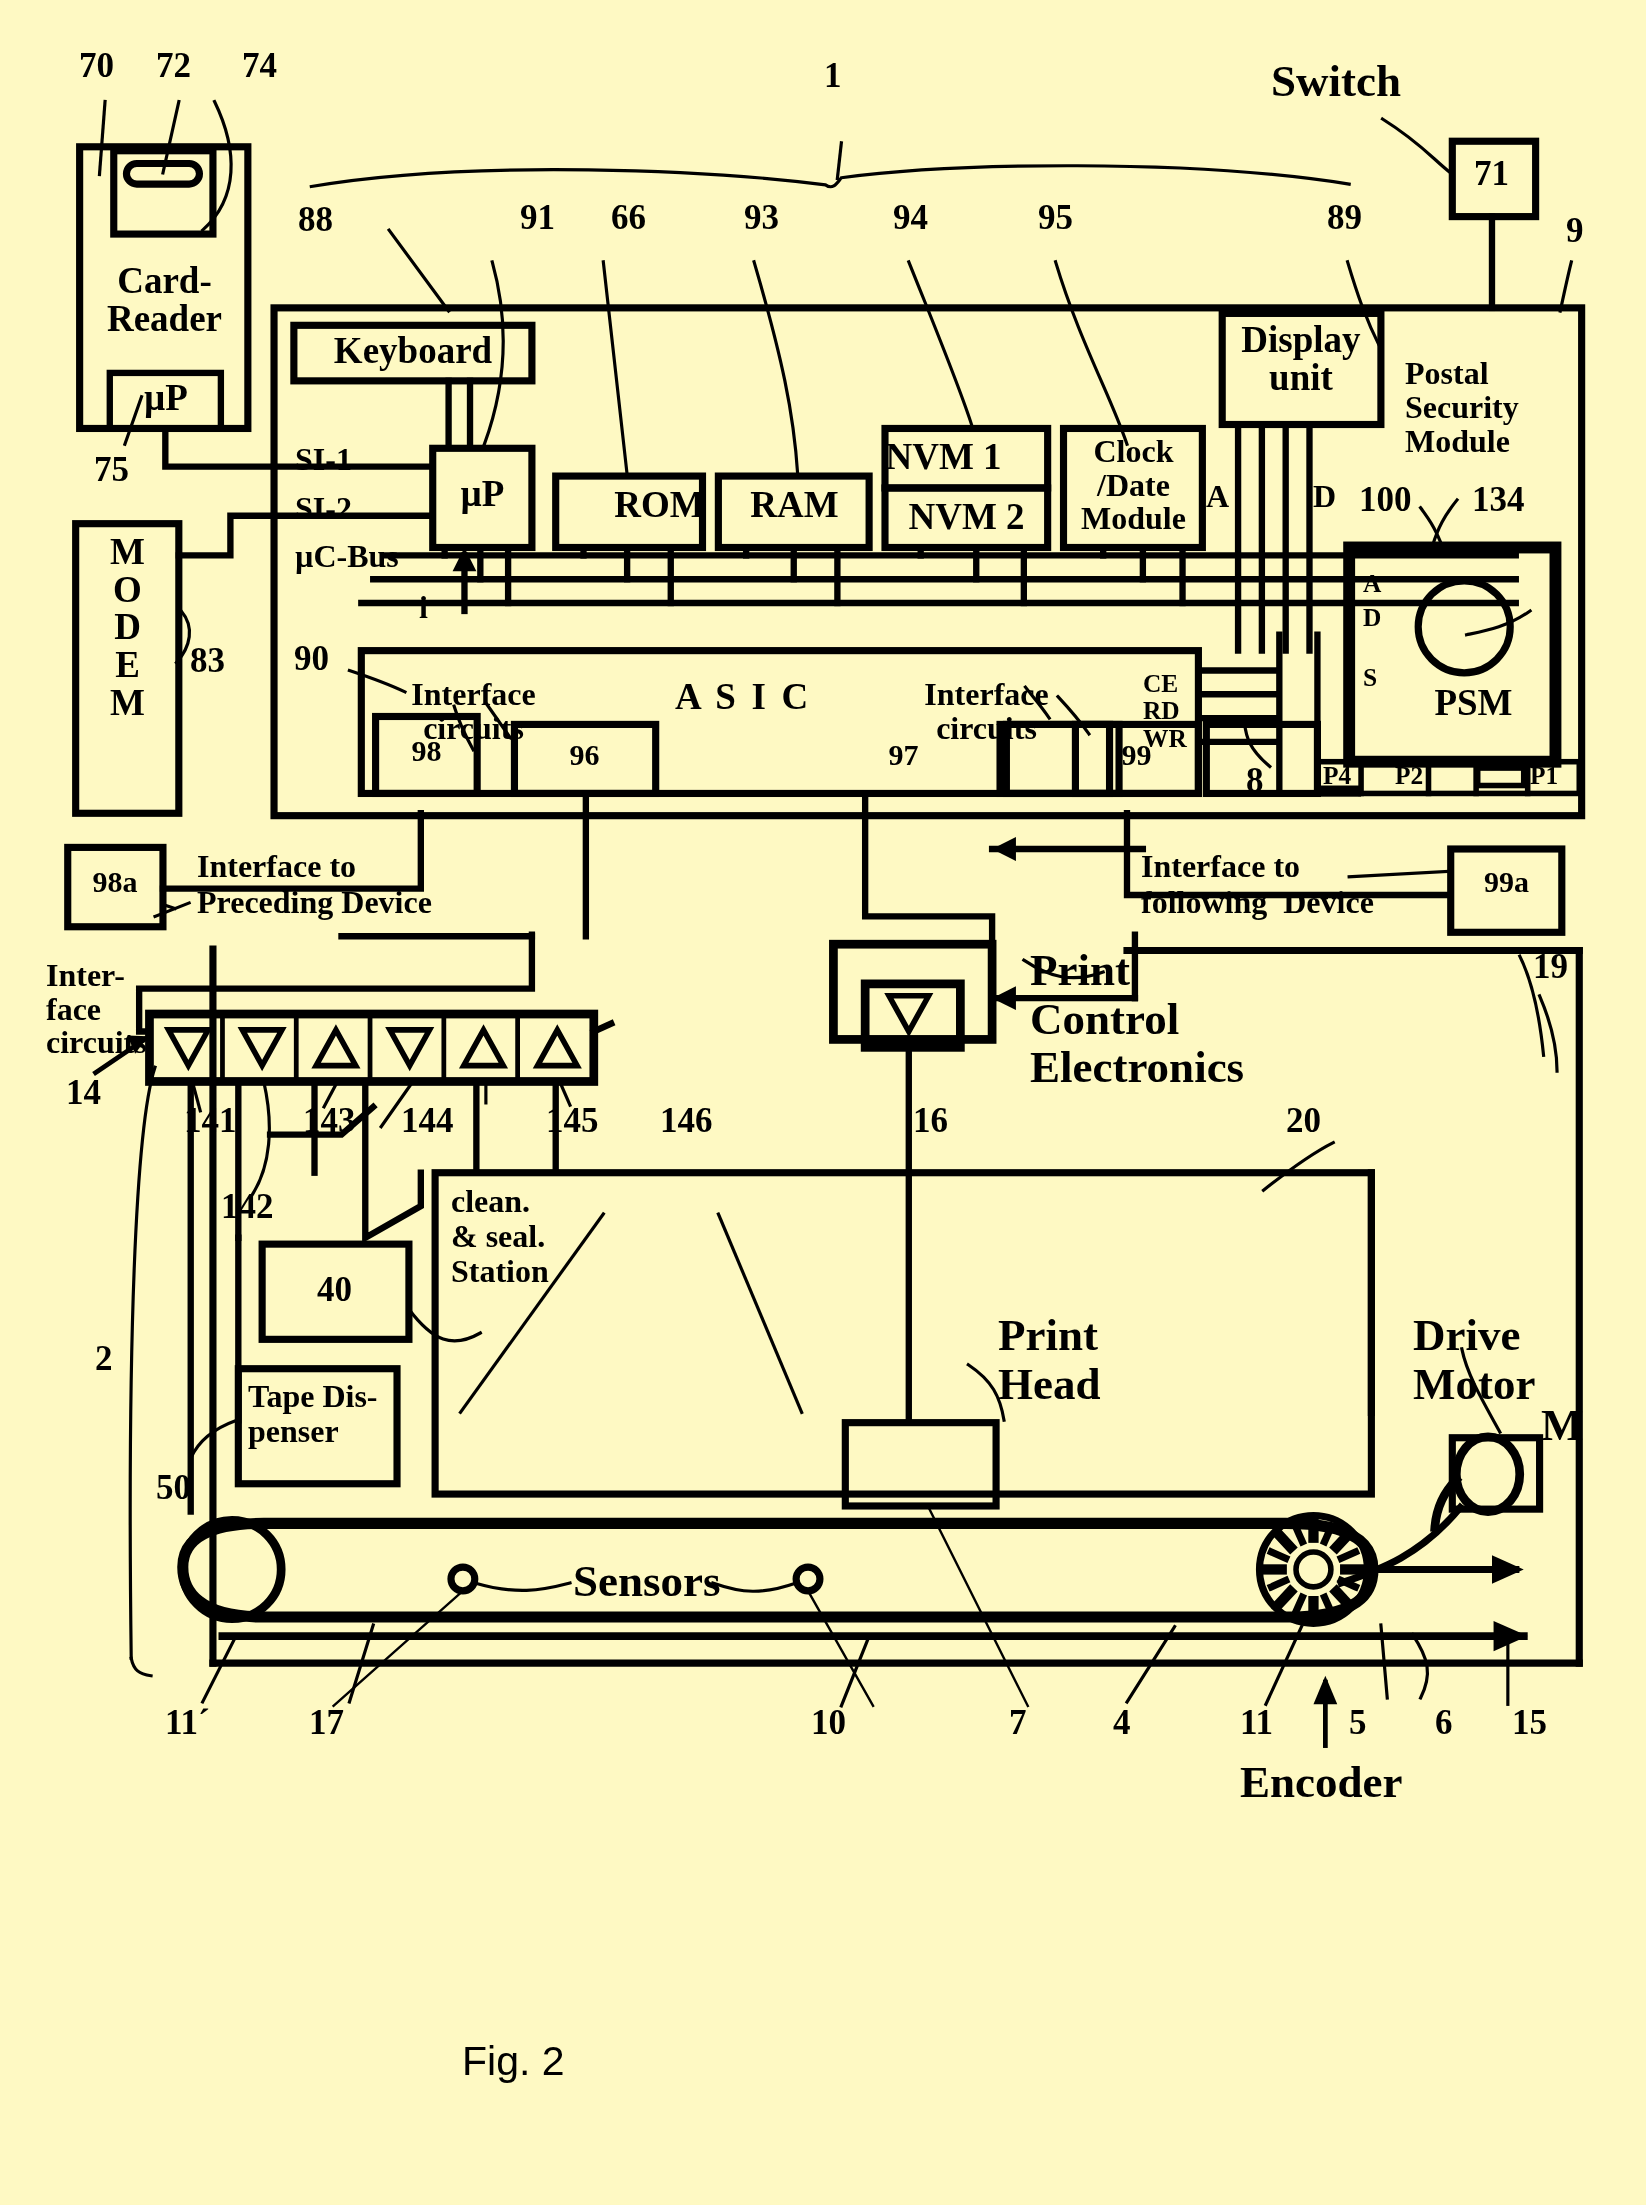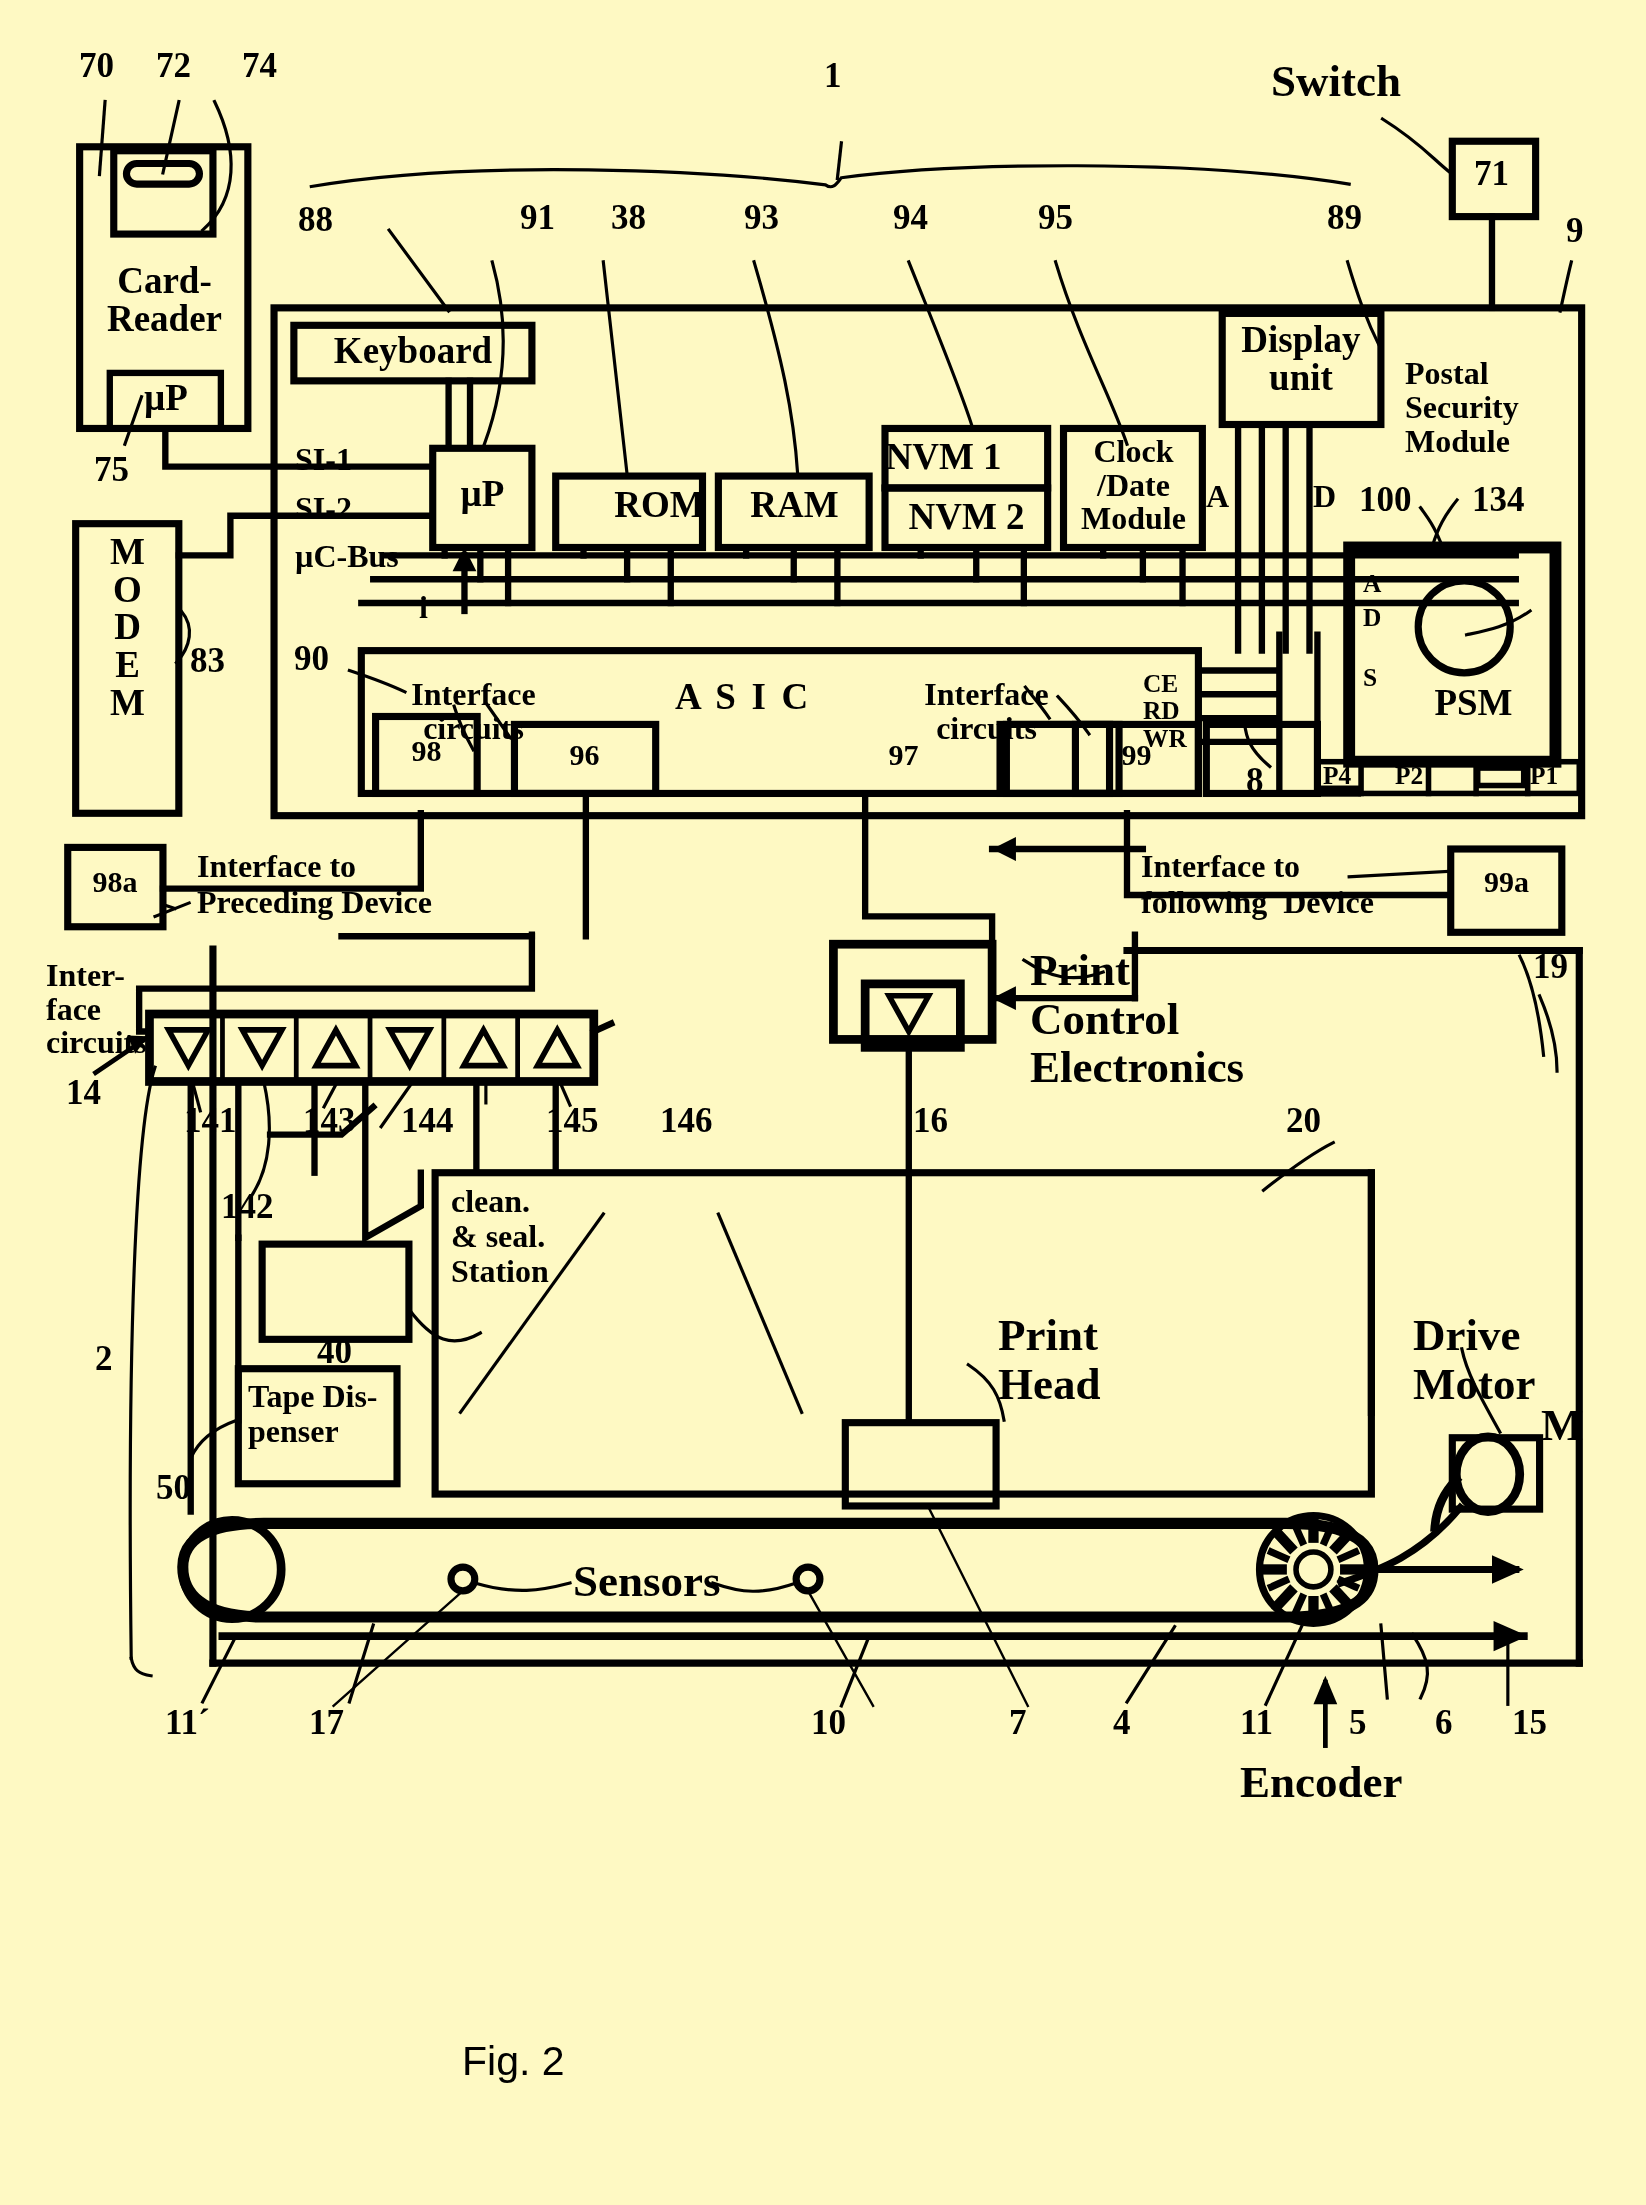--- a/index.html
+++ b/index.html
@@ -306,21 +306,21 @@
 <div class="lbl num" style="left:79px;top:48px;">70</div>
 <div class="lbl num" style="left:156px;top:48px;">72</div>
 <div class="lbl num" style="left:242px;top:48px;text-align:right;">74</div>
 <div class="lbl num" style="left:824px;top:58px;">1</div>
 <div class="lbl cap" style="left:1271px;top:59px;">Switch</div>
 <div class="lbl num" style="left:1474px;top:156px;">71</div>
 <div class="lbl num" style="left:1566px;top:213px;">9</div>
 
 <div class="lbl num" style="left:298px;top:202px;">88</div>
 <div class="lbl num" style="left:520px;top:200px;">91</div>
-<div class="lbl num" style="left:611px;top:200px;">38</div>
+<div class="lbl num" style="left:611px;top:200px;">66</div>
 <div class="lbl num" style="left:744px;top:200px;">93</div>
 <div class="lbl num" style="left:893px;top:200px;">94</div>
 <div class="lbl num" style="left:1038px;top:200px;">95</div>
 <div class="lbl num" style="left:1327px;top:200px;">89</div>
 
 <div class="lbl boxtxt ctr" style="left:87px;top:262px;width:155px;">Card-
 Reader</div>
 <div class="lbl boxtxt ctr" style="left:119px;top:379px;width:94px;">µP</div>
 <div class="lbl num" style="left:94px;top:452px;">75</div>
 
@@ -404,21 +404,21 @@
 Control
 Electronics</div>
 <div class="lbl num" style="left:913px;top:1103px;">16</div>
 <div class="lbl num" style="left:1286px;top:1103px;">20</div>
 <div class="lbl num" style="left:1533px;top:949px;">19</div>
 <div class="lbl num" style="left:95px;top:1341px;">2</div>
 
 <div class="lbl boxtxt-sm" style="left:451px;top:1184px;line-height:1.1;">clean.
 &amp; seal.
 Station</div>
-<div class="lbl num ctr" style="left:263px;top:1334px;width:143px;">40</div>
+<div class="lbl num ctr" style="left:263px;top:1272px;width:143px;">40</div>
 <div class="lbl boxtxt-sm" style="left:248px;top:1379px;line-height:1.1;">Tape Dis-
 penser</div>
 <div class="lbl num" style="left:156px;top:1470px;">50</div>
 
 <div class="lbl cap" style="left:998px;top:1311px;line-height:1.08;">Print
 Head</div>
 <div class="lbl cap" style="left:573px;top:1559px;">Sensors</div>
 <div class="lbl cap" style="left:1413px;top:1311px;line-height:1.08;">Drive
 Motor</div>
 <div class="lbl cap" style="left:1541px;top:1403px;">M</div>

